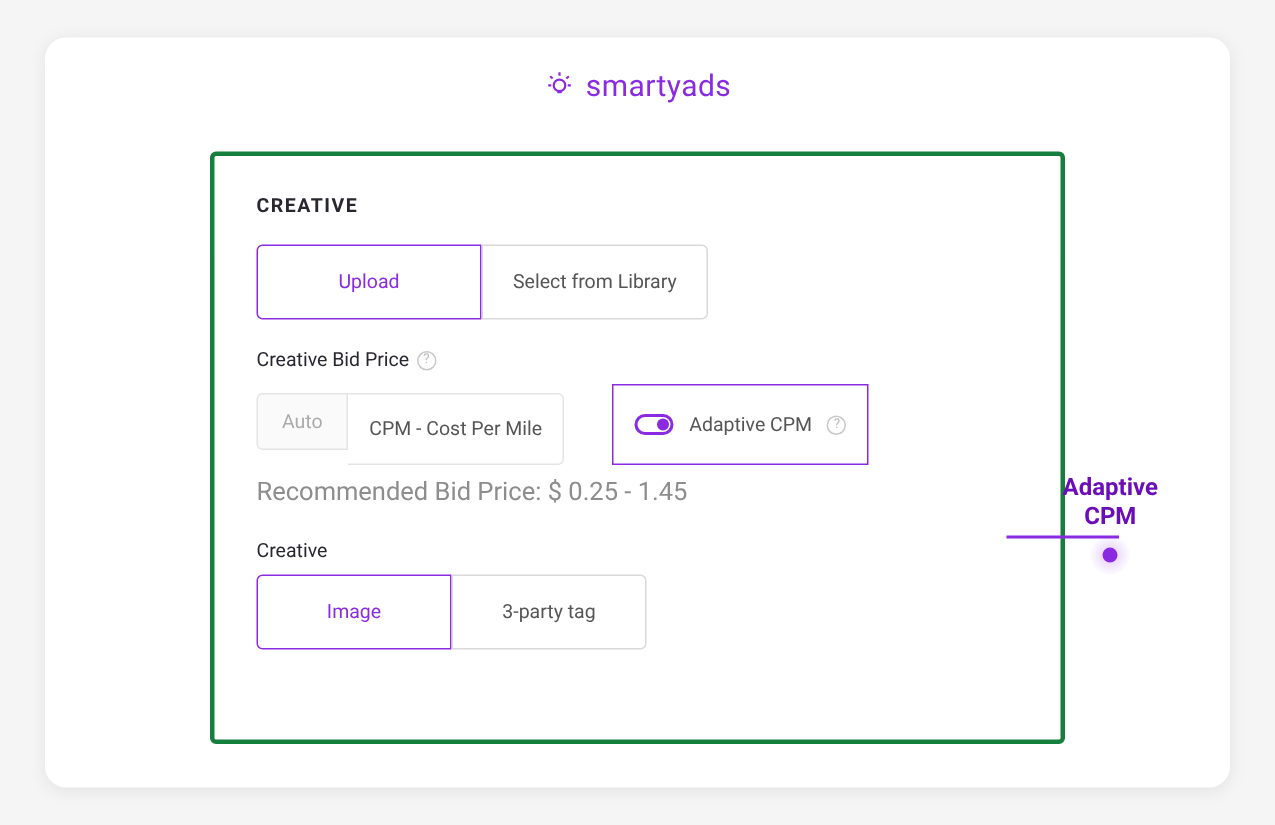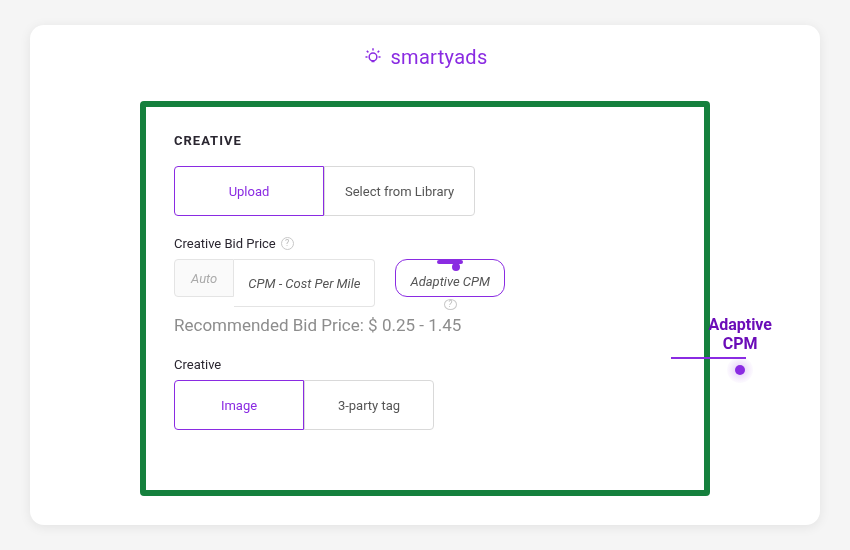--- a/index.html
+++ b/index.html
@@ -38,21 +38,21 @@
     }
     .logo-text {
       font-size: 20px;
       font-weight: 400;
       color: #8a2be2;
       letter-spacing: 0.3px;
     }
     .panel {
       width: 570px;
       margin: 16px auto;
-      border: 6px solid #15803d;
+      border: 3px solid #15803d;
       border-radius: 4px;
       padding: 26px 28px 40px 28px;
       background: #ffffff;
       position: relative;
     }
     .section-title {
       font-size: 13px;
       font-weight: 700;
       letter-spacing: 1px;
       color: #2a2630;
@@ -106,24 +106,23 @@
       border: 1px solid #d9d9d9;
       border-radius: 4px;
       padding: 0 12px;
       font-size: 13px;
       color: #333;
       outline: none;
       margin-bottom: 20px;
     }
     .bid-row {
       display: flex;
-      align-items: flex-start;
-      gap: 20px;
+      align-items: flex-end;
+      gap: 32px;
       margin-bottom: 8px;
-      font-style: italic;
     }
     .bid-pair {
       display: flex;
     }
     .auto-box {
       height: 38px;
       border: 1px solid #e4e4e4;
       border-radius: 4px 0 0 4px;
       background: #fafafa;
       padding: 0 16px;
@@ -138,31 +137,30 @@
       border-left: none;
       border-radius: 0 4px 4px 0;
       background: #fff;
       padding: 0 14px;
       display: flex;
       align-items: center;
       font-size: 13px;
       color: #555;
     }
     .adaptive-pill {
-      height: 38px;
+      height: 54px;
       border: 1.5px solid #8a2be2;
-      border-radius: 12px;
+      border-radius: 0;
       display: flex;
       align-items: center;
       padding: 0 14px;
       gap: 10px;
       cursor: pointer;
       background: #fff;
       position: relative;
-      flex-direction: column;
     }
     .toggle-track {
       width: 26px;
       height: 14px;
       border: 2px solid #8a2be2;
       border-radius: 10px;
       position: relative;
       background: #fff;
     }
     .toggle-knob {

